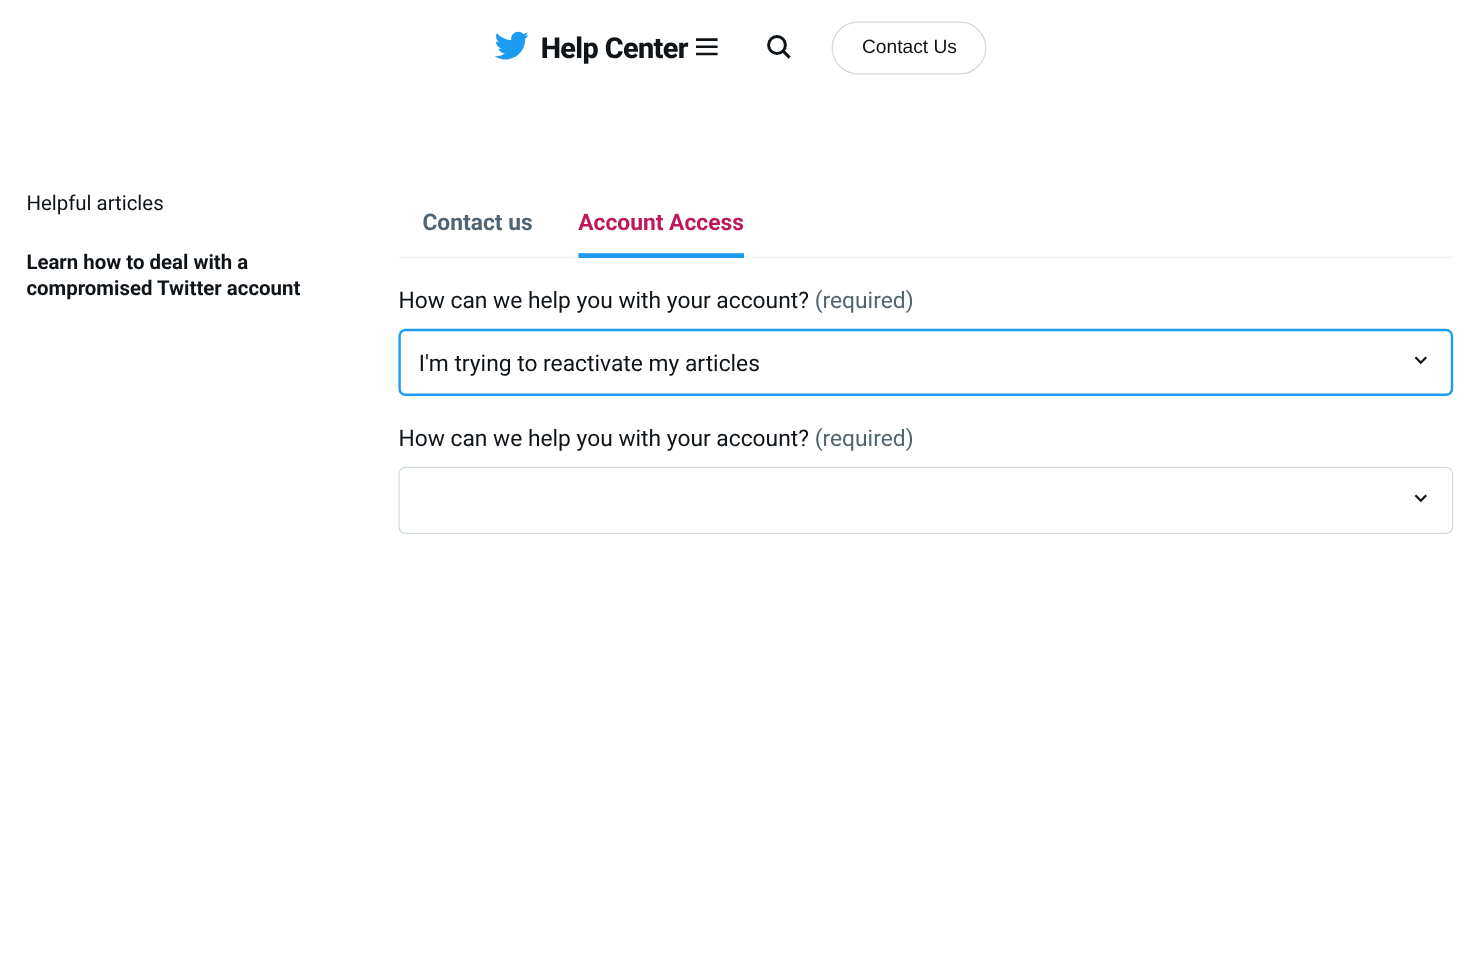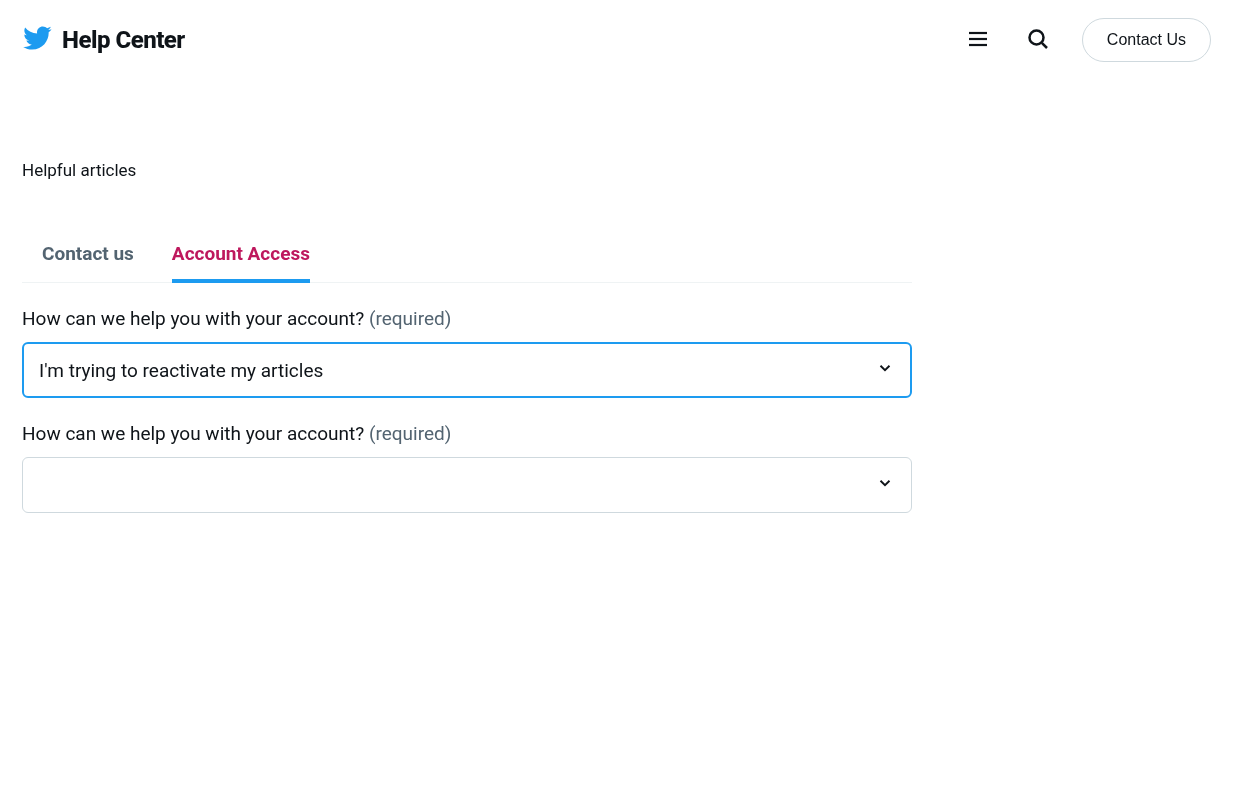--- a/index.html
+++ b/index.html
@@ -8,21 +8,21 @@
       box-sizing: border-box;
     }
     body {
       font-family: -apple-system, BlinkMacSystemFont, "Segoe UI", Roboto, Helvetica, Arial, sans-serif;
       background: #fff;
       color: #0f1419;
     }
     .header {
       display: flex;
       align-items: center;
-      justify-content: space-between;
+      justify-content: center;
       padding: 18px 22px;
     }
     .header-left {
       display: flex;
       align-items: center;
       gap: 10px;
     }
     .logo {
       width: 30px;
       height: 30px;
@@ -61,21 +61,20 @@
       font-size: 16px;
       font-weight: 500;
       color: #0f1419;
       cursor: pointer;
     }
     .layout {
       display: flex;
       padding: 0 22px;
       margin-top: 80px;
       gap: 20px;
-      flex-direction: column;
     }
     .sidebar {
       width: 290px;
       flex-shrink: 0;
     }
     .sidebar-heading {
       font-size: 17px;
       font-weight: 400;
       color: #0f1419;
       margin-bottom: 28px;
@@ -197,20 +196,21 @@
         </svg>
       </span>
     </button>
     <button class="contact-us-btn">Contact Us</button>
   </div>
 </header>
 
 <div class="layout">
   <aside class="sidebar">
     <div class="sidebar-heading">Helpful articles</div>
+    <a class="sidebar-link">Learn how to deal with a compromised Twitter account</a>
   </aside>
 
   <main class="main">
     <nav class="breadcrumb">
       <div class="crumb">Contact us</div>
       <div class="crumb active">Account Access</div>
     </nav>
 
 
     <div class="form-group">

